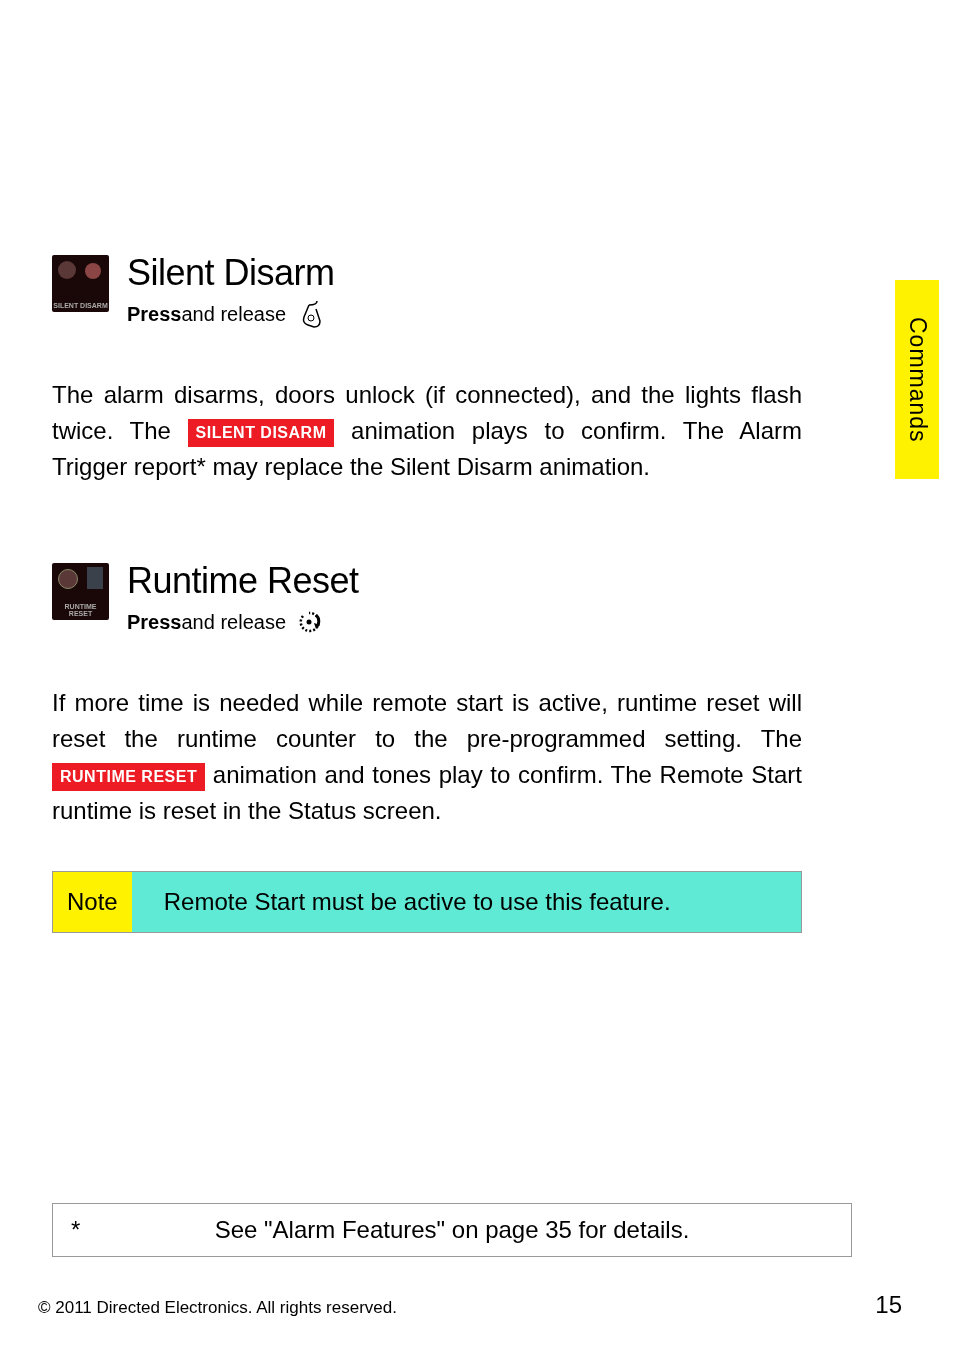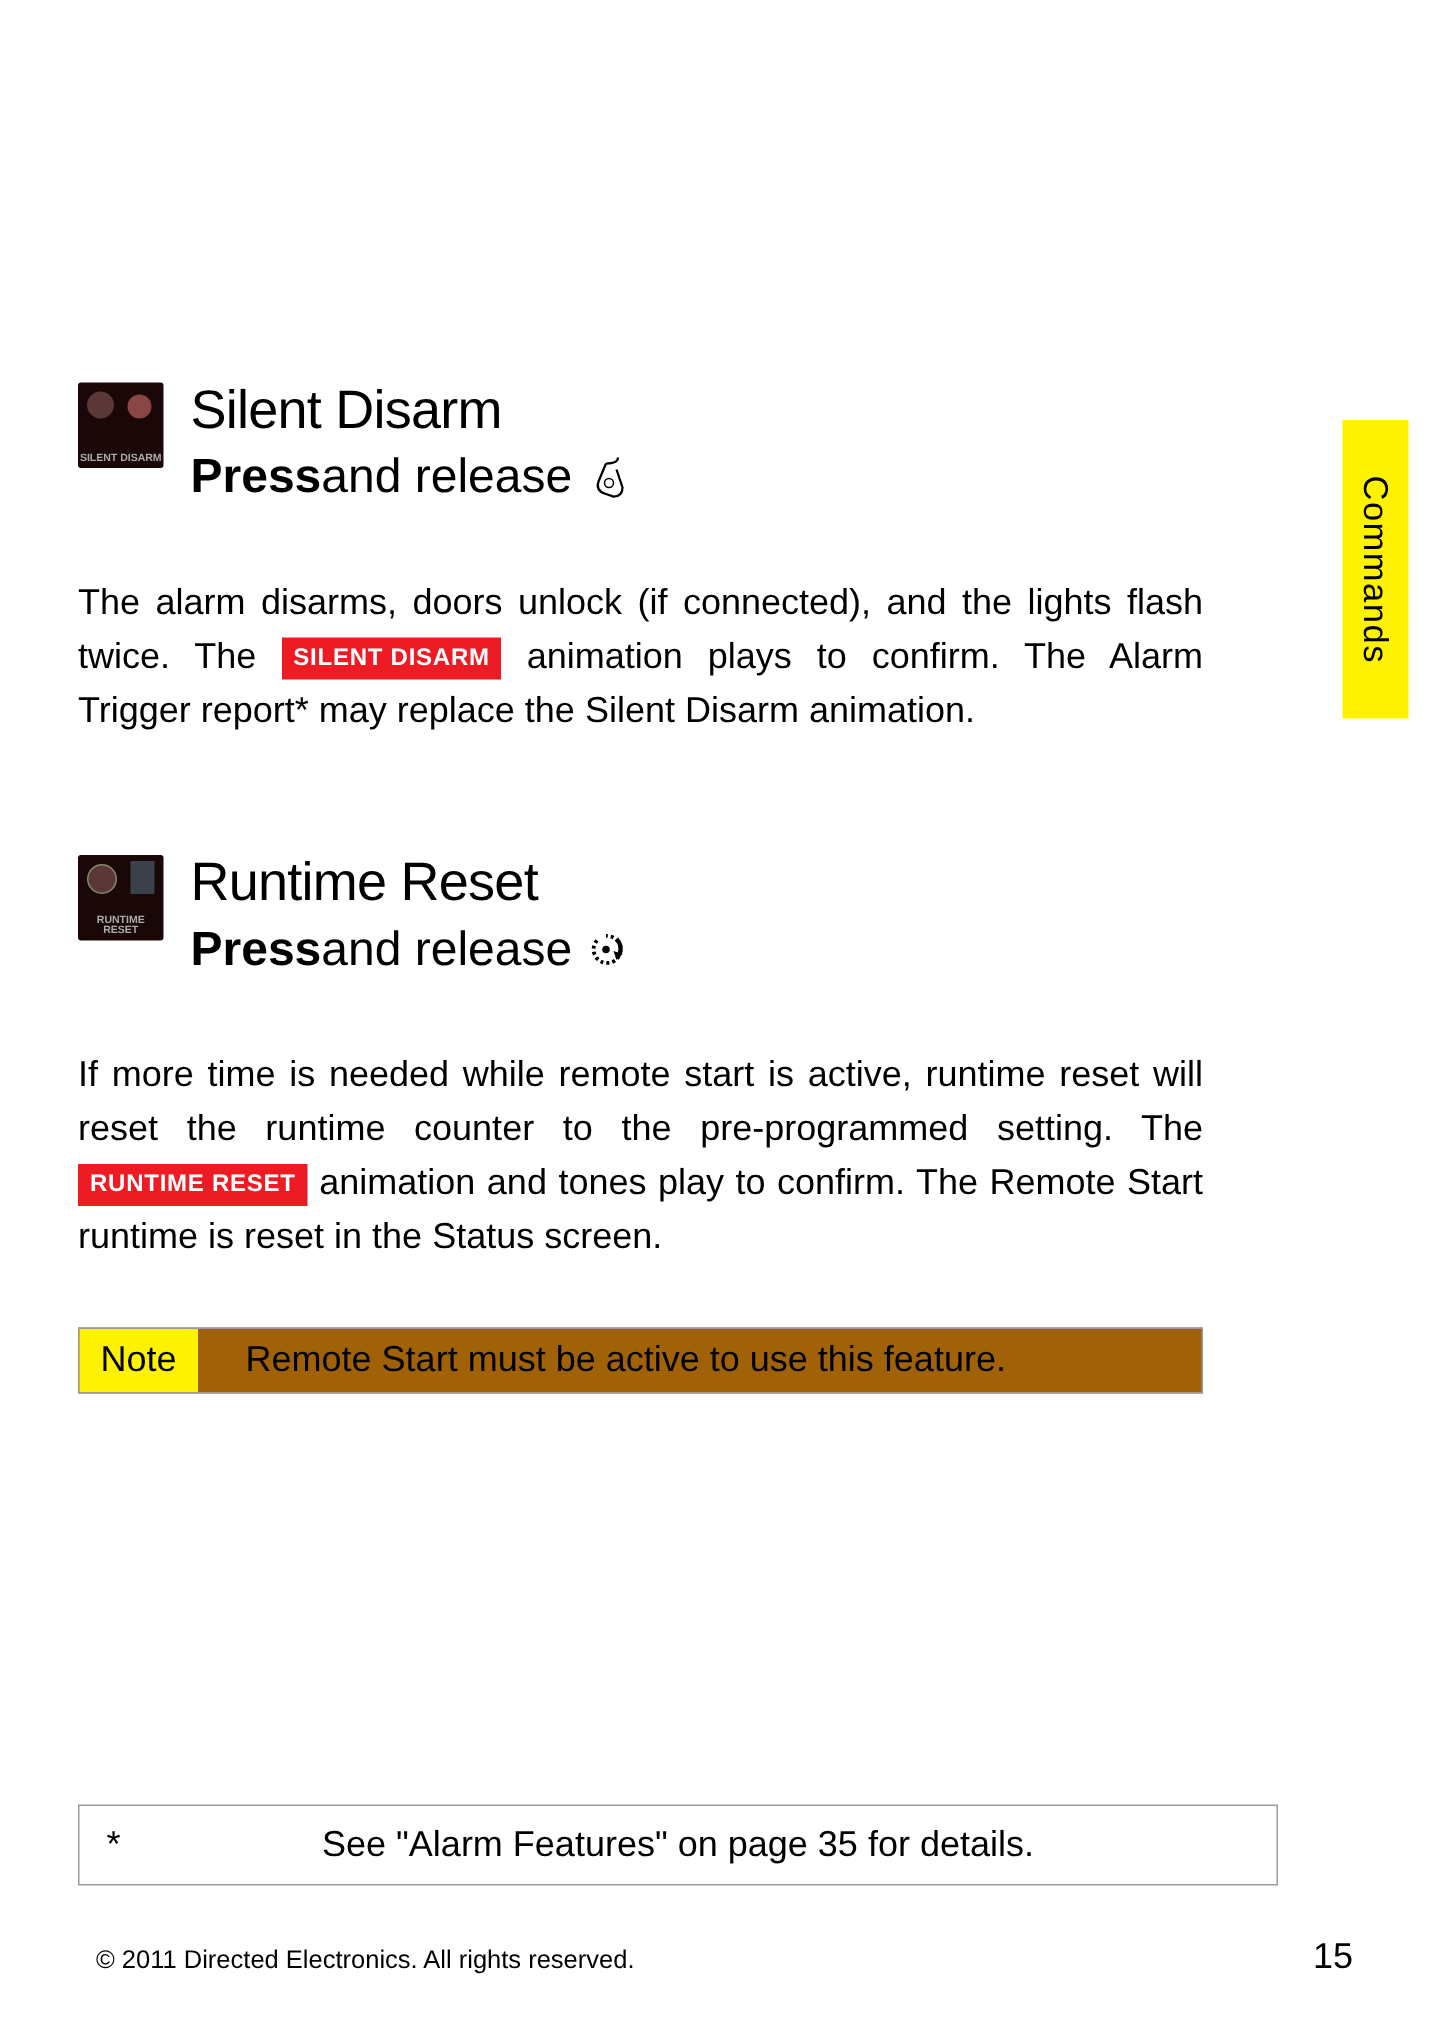--- a/index.html
+++ b/index.html
@@ -104,21 +104,21 @@
     }
     .section-title {
       font-size: 36px;
       font-weight: 400;
       font-family: 'Futura', 'Trebuchet MS', sans-serif;
       letter-spacing: -0.5px;
       line-height: 1;
       margin-bottom: 8px;
     }
     .section-subtitle {
-      font-size: 32px;
+      font-size: 20px;
       font-family: 'Futura', 'Century Gothic', sans-serif;
       display: flex;
       align-items: center;
     }
     .section-subtitle .bold {
       font-weight: 600;
     }
     .inline-icon-svg {
       width: 30px;
       height: 30px;
@@ -148,22 +148,22 @@
       margin-bottom: 78px;
     }
     .runtime-reset-section {
       margin-bottom: 42px;
       margin-top: 34px;
     }
     .note-box {
       display: flex;
       align-items: stretch;
       border: 1px solid #999;
-      background: #a16207;
-      height: 44px;
+      background: #5eead4;
+      height: 62px;
     }
     .note-label {
       background: #fff200;
       font-size: 24px;
       font-family: 'Futura', 'Century Gothic', sans-serif;
       padding: 10px 14px;
       display: flex;
       align-items: center;
       flex-shrink: 0;
     }
@@ -192,21 +192,21 @@
       position: absolute;
       left: 18px;
     }
     .footnote-text {
       width: 100%;
       text-align: center;
     }
     .footer {
       position: absolute;
       bottom: 40px;
-      left: 64px;
+      left: 38px;
       right: 52px;
       display: flex;
       justify-content: space-between;
       align-items: baseline;
     }
     .copyright {
       font-size: 17px;
       font-family: 'Futura', 'Century Gothic', sans-serif;
     }
     .page-number {

